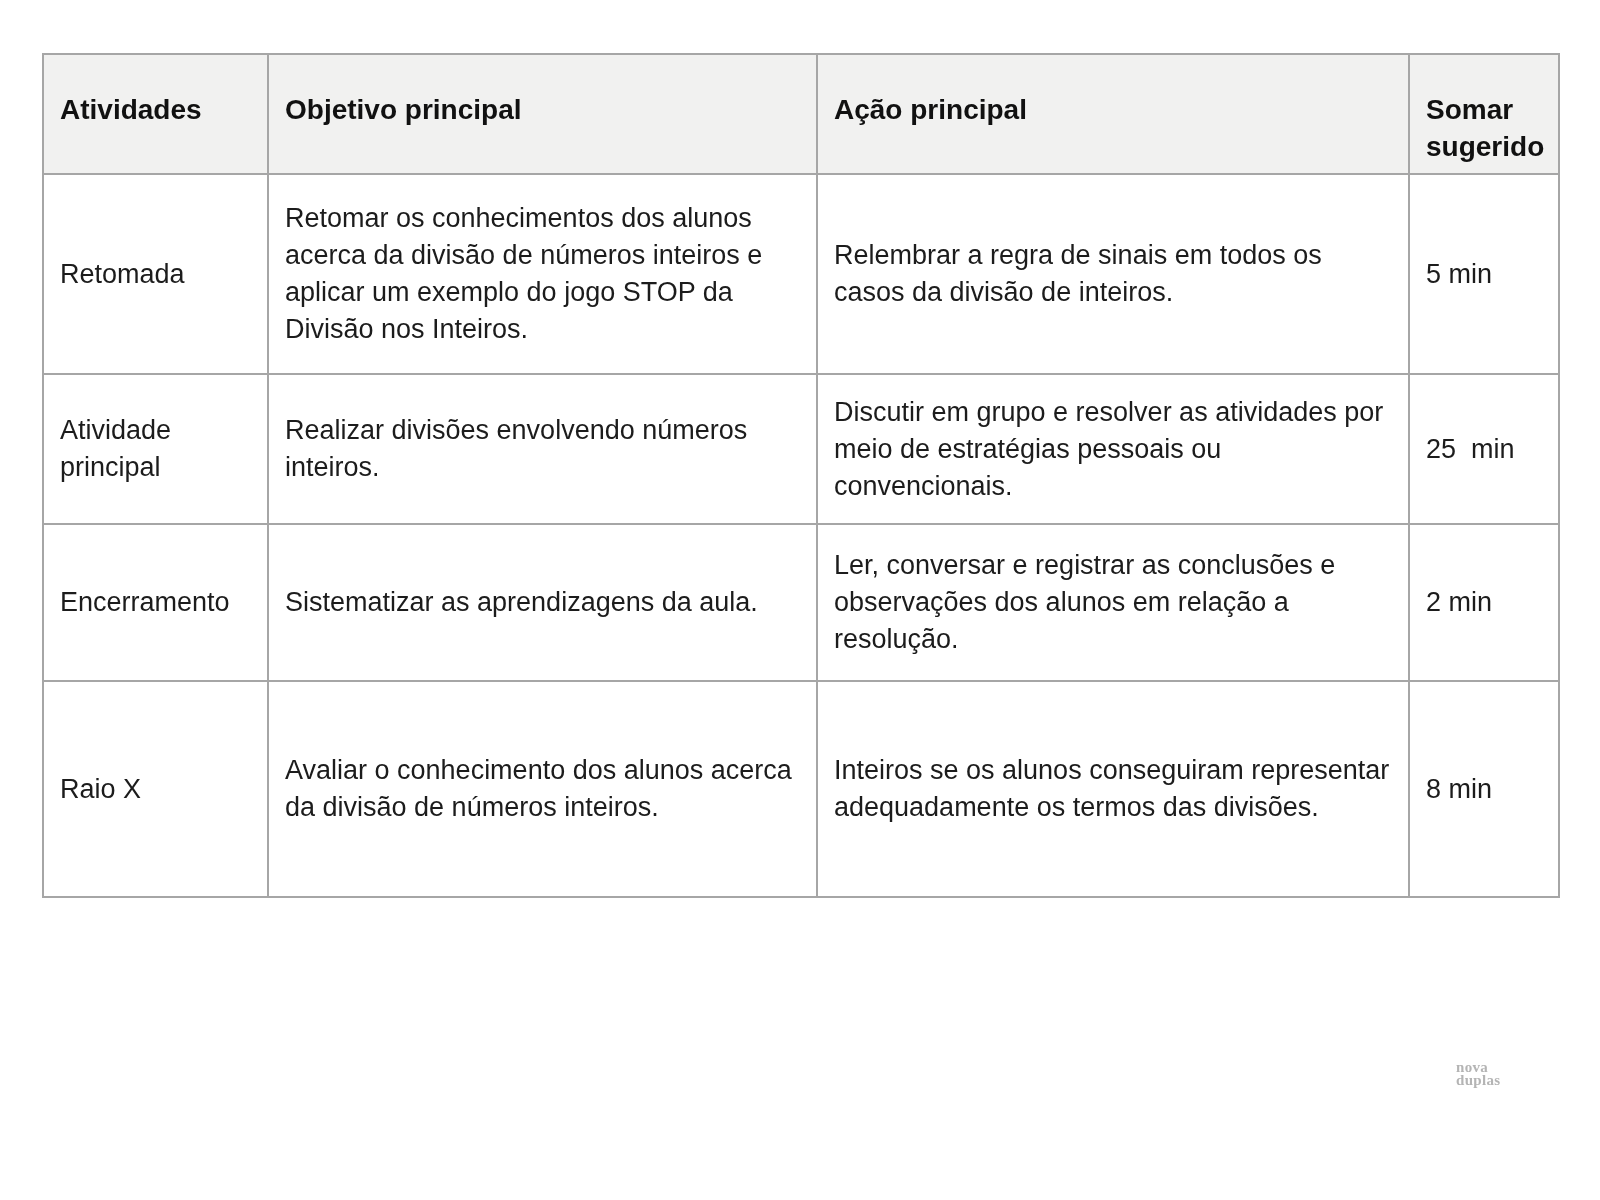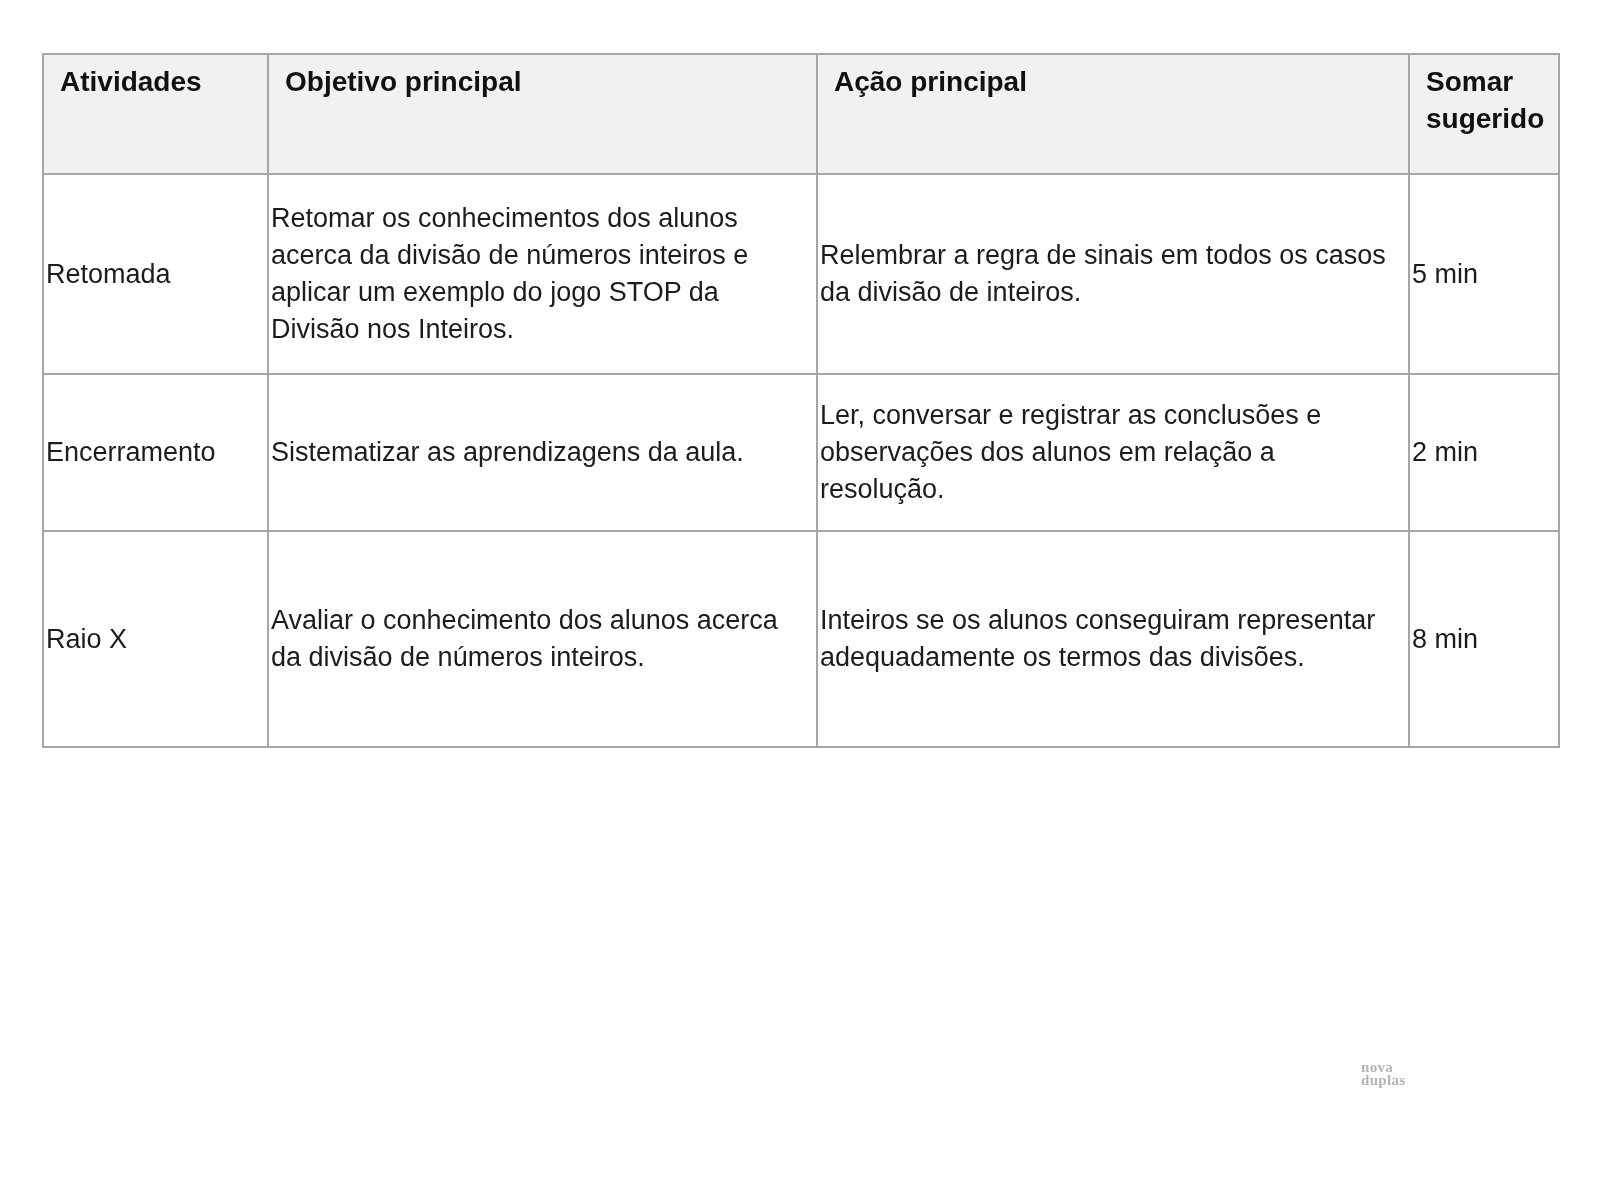--- a/index.html
+++ b/index.html
@@ -37,41 +37,41 @@
     border: 2px solid #a6a6a6;
     text-align: left;
   }
   thead tr { height: 120px; }
   th {
     background: #f1f1f0;
     font-size: 28px;
     font-weight: bold;
     line-height: 37px;
     vertical-align: top;
-    padding: 8px 14px 8px 16px;
+    padding: 36px 14px 8px 16px;
     color: #111111;
   }
   tbody td {
     background: #ffffff;
     font-size: 27px;
     font-weight: normal;
     line-height: 37px;
     vertical-align: middle;
-    padding: 8px 14px 8px 2px;
+    padding: 8px 14px 8px 16px;
     color: #1c1c1c;
   }
   tbody tr.row-0 { height: 200px; }
   tbody tr.row-1 { height: 150px; }
   tbody tr.row-2 { height: 150px; }
   tbody tr.row-3 { height: 157px; }
   tbody tr.row-4 { height: 216px; }
   td.cell-tempo { white-space: pre-wrap; margin-left: 12px; }
   .logo {
     position: absolute;
-    left: 1361px;
+    left: 1456px;
     top: 1061px;
     font-family: "Liberation Serif", serif;
     font-weight: bold;
     font-size: 15px;
     line-height: 13px;
     letter-spacing: 0.3px;
     color: #b4b4b4;
   }
 </style>
 </head>
@@ -94,20 +94,26 @@
         <th>Somar sugerido</th>
       </tr>
     </thead>
     <tbody>
       <tr class="row-0">
         <td class="cell-atividade">Retomada</td>
         <td class="cell-objetivo">Retomar os conhecimentos dos alunos acerca da divisão de números inteiros e aplicar um exemplo do jogo STOP da Divisão nos Inteiros.</td>
         <td class="cell-acao">Relembrar a regra de sinais em todos os casos da divisão de inteiros.</td>
         <td class="cell-tempo">5 min</td>
       </tr>
+      <tr class="row-1">
+        <td class="cell-atividade">Atividade principal</td>
+        <td class="cell-objetivo">Realizar divisões envolvendo números inteiros.</td>
+        <td class="cell-acao">Discutir em grupo e resolver as atividades por meio de estratégias pessoais ou convencionais.</td>
+        <td class="cell-tempo">25  min</td>
+      </tr>
       <tr class="row-3">
         <td class="cell-atividade">Encerramento</td>
         <td class="cell-objetivo">Sistematizar as aprendizagens da aula.</td>
         <td class="cell-acao">Ler, conversar e registrar as conclusões e observações dos alunos em relação a resolução.</td>
         <td class="cell-tempo">2 min</td>
       </tr>
       <tr class="row-4">
         <td class="cell-atividade">Raio X</td>
         <td class="cell-objetivo">Avaliar o conhecimento dos alunos acerca da divisão de números inteiros.</td>
         <td class="cell-acao">Inteiros se os alunos conseguiram representar adequadamente os termos das divisões.</td>

